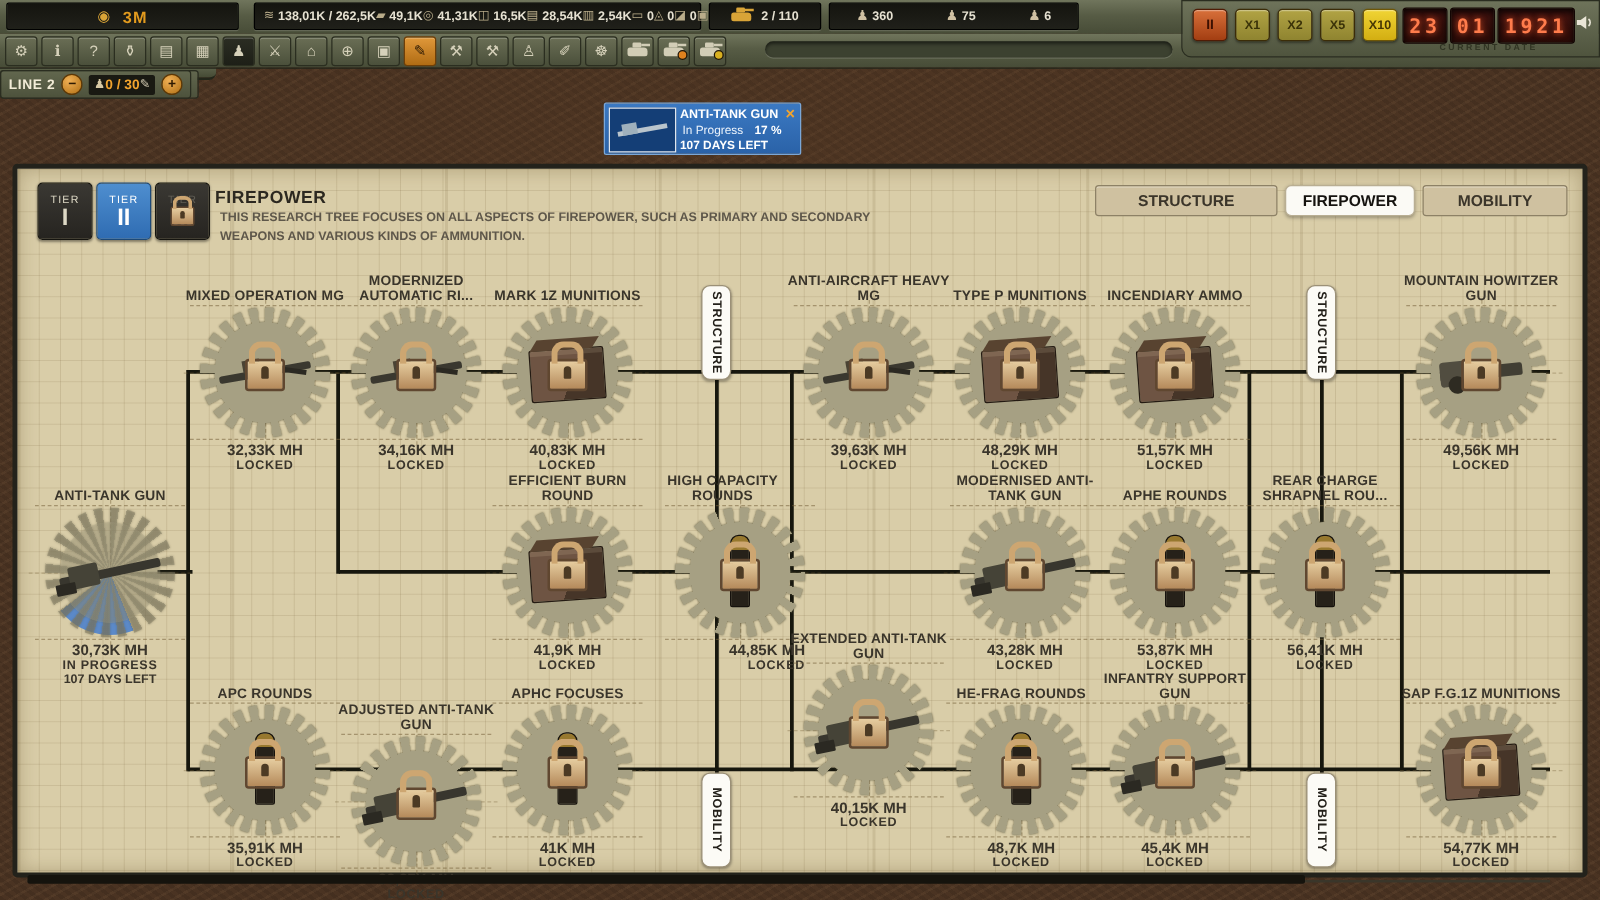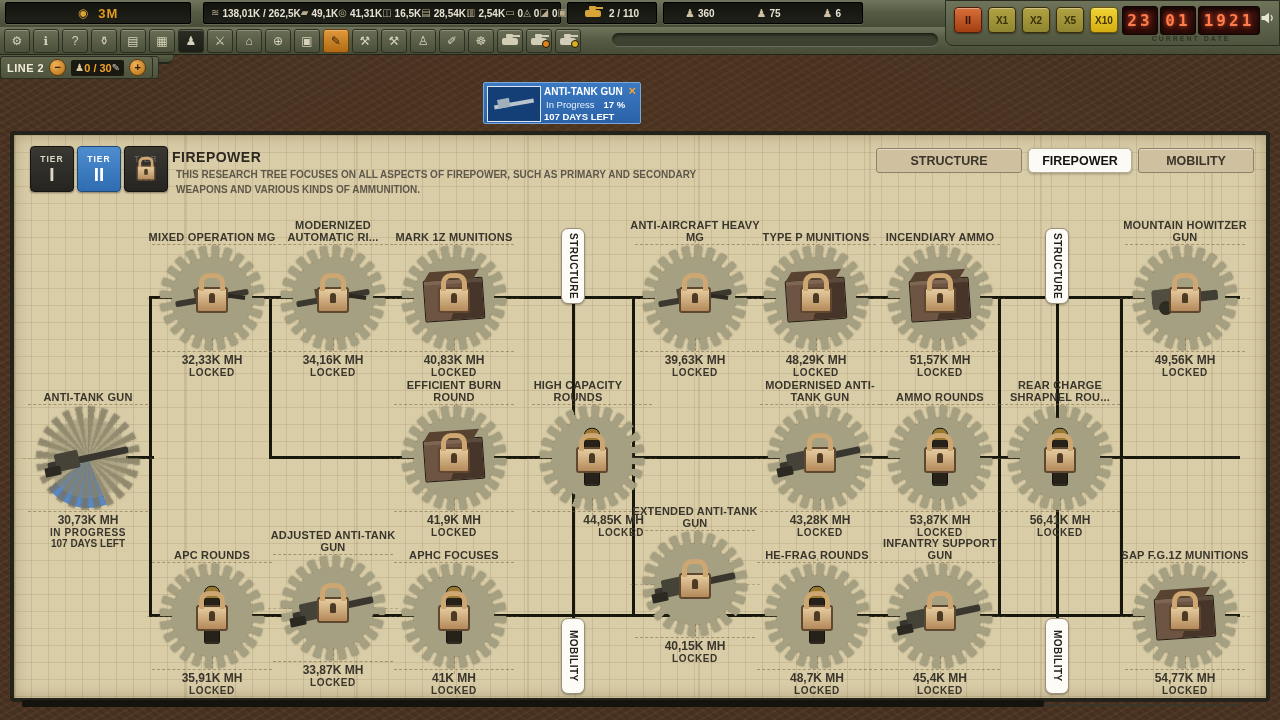--- a/index.html
+++ b/index.html
@@ -92,21 +92,21 @@
     background-image:
       linear-gradient(90deg,rgba(125,105,65,.18) 1px,transparent 1px),
       linear-gradient(rgba(125,105,65,.16) 1px,transparent 1px),
       linear-gradient(90deg,rgba(110,90,50,.14) 2px,transparent 2px);
     background-size:17px 17px,17px 17px,171px 171px;
     border:4px solid #23221b;border-radius:4px;box-shadow:inset 0 0 16px rgba(90,70,30,.35)}
   .tier{position:absolute;top:146px;width:42px;height:44px;z-index:6;
     background:linear-gradient(#3a3833,#262420);border:1px solid #15140f;border-radius:4px;
     display:flex;flex-direction:column;align-items:center;justify-content:center;color:#ded9c6;
     box-shadow:0 1px 2px rgba(0,0,0,.4)}
-  .tier .tw{font-size:8.5px;font-weight:bold;letter-spacing:1px}
+  .tier .tw{font-size:8.5px;font-weight:normal;letter-spacing:1px}
   .tier .tn{font-size:19px;font-weight:bold;line-height:1;margin-top:1px}
   .tier.active{background:linear-gradient(#4e8ecf,#2f6cb2);border-color:#1d4977;color:#fff}
   .tier.locked .tw,.tier.locked .tn{opacity:.25}
   .ptitle{position:absolute;left:172px;top:149px;font-size:14px;font-weight:800;color:#2c2820;letter-spacing:.5px;z-index:6}
   .pdesc{position:absolute;left:176px;top:168px;width:558px;font-size:10px;font-weight:bold;color:#5e574a;line-height:1.45;z-index:6}
   .tab{position:absolute;top:148px;height:25px;z-index:6;box-sizing:border-box;
     background:#cfc1a0;border:1px solid #8d8166;border-radius:3px;
     display:flex;align-items:center;justify-content:center;font-size:12.5px;font-weight:bold;color:#3b352a;
     box-shadow:inset 0 1px 0 rgba(255,255,255,.4)}
   .tab.active{background:#fbfaf5;color:#15130f;border-color:#b9ae93;border-radius:5px;box-shadow:0 1px 3px rgba(0,0,0,.3)}
@@ -352,21 +352,21 @@
       <div class="gear"></div>
       <div class="nitem item-gun"></div>
       <div class="nlock"></div>
     </div>
     <div class="nmh">43,28K MH</div>
     <div class="nstatus">LOCKED</div>
 
   </div>
 
   <div class="node" style="left: 874px; top: 374px;">
-    <div class="ntitle">AMMO ROUNDS</div>
+    <div class="ntitle">APHE ROUNDS</div>
     <div class="gwrap">
       <div class="nmarks"></div>
 
       <div class="gear"></div>
       <div class="nitem item-shell"></div>
       <div class="nlock"></div>
     </div>
     <div class="nmh">53,87K MH</div>
     <div class="nstatus">LOCKED</div>
 
@@ -393,21 +393,21 @@
 
       <div class="gear"></div>
       <div class="nitem item-shell"></div>
       <div class="nlock"></div>
     </div>
     <div class="nmh">35,91K MH</div>
     <div class="nstatus">LOCKED</div>
 
   </div>
 
-  <div class="node" style="left: 267px; top: 524px;">
+  <div class="node" style="left: 267px; top: 557px;">
     <div class="ntitle">ADJUSTED ANTI-TANK GUN</div>
     <div class="gwrap">
       <div class="nmarks"></div>
 
       <div class="gear"></div>
       <div class="nitem item-gun"></div>
       <div class="nlock"></div>
     </div>
     <div class="nmh">33,87K MH</div>
     <div class="nstatus">LOCKED</div>

